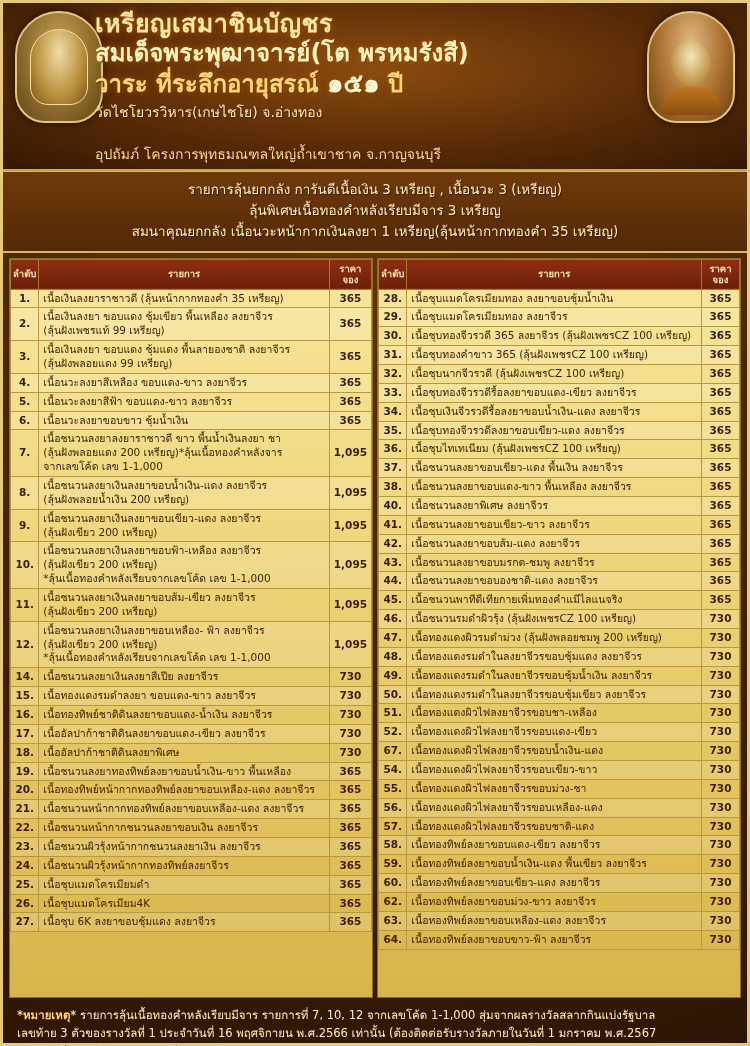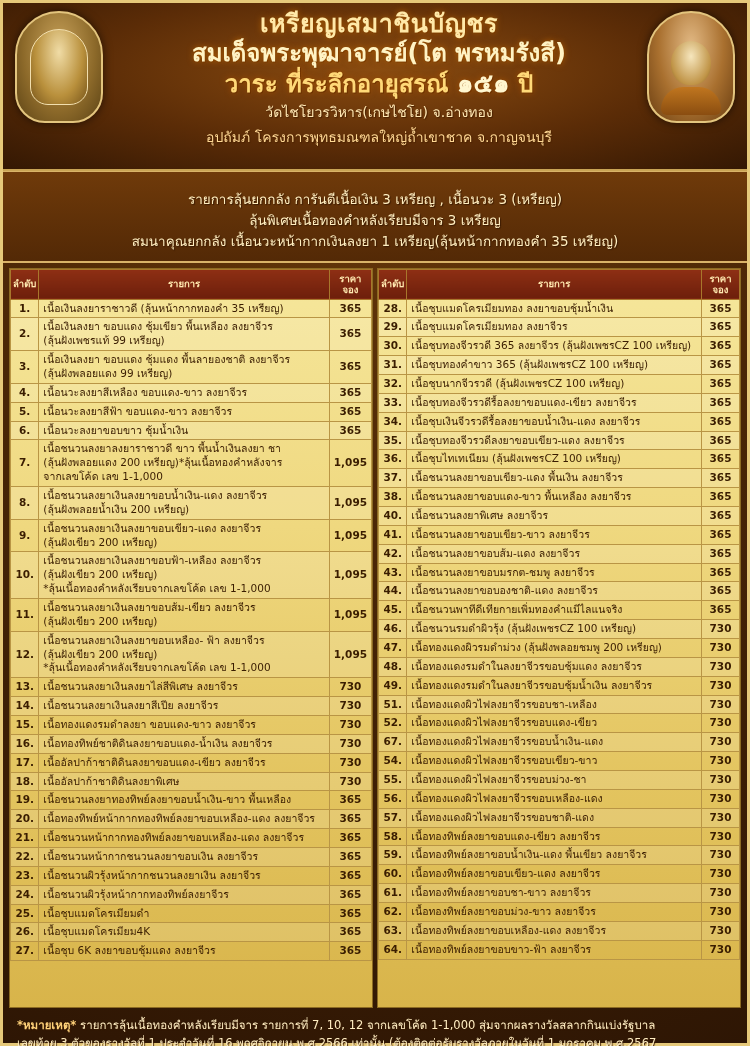--- a/index.html
+++ b/index.html
@@ -57,22 +57,21 @@
     background:radial-gradient(ellipse at 50% 35%, #f6e6bd 0%, #c09447 70%, #7c5a1d 100%);
   }
   .robe {
     position:absolute; left:50%; bottom:6px;
     transform:translateX(-50%);
     width:60px; height:28px;
     border-radius:30px 30px 8px 8px;
     background:linear-gradient(180deg,#c0761f,#8a4d10);
   }
   .header-text {
-    position:absolute; left:104px; right:96px; top:6px;
-    text-align:center;
+    position:absolute; left:92px; right:96px; top:6px;
   }
   .h-line1 {
     font-size:25px; font-weight:bold; color:#ffe9a8;
     text-shadow:0 0 6px #b35f00, 1px 1px 0 #6b3200;
     letter-spacing:.5px;
     line-height:1.18;
   }
   .h-line2 {
     font-size:24px; font-weight:bold; color:#fff3c4;
     text-shadow:0 0 6px #b35f00, 1px 1px 0 #6b3200;
@@ -82,30 +81,30 @@
     font-size:24px; font-weight:bold; color:#ffd978;
     text-shadow:0 0 6px #a34e00, 1px 1px 0 #5f2c00;
     line-height:1.3;
   }
   .h-line3 .num { color:#fff6cf; font-size:26px;margin-top:48px; }
   .h-sub1 {
     margin-top:0;
     font-size:14px; color:#ffe8b4; text-shadow:1px 1px 1px #4a2100;
   }
   .h-sub2 {
-    margin-top:3px;
+    margin-top:20px;
     font-size:14px; color:#ffd894; text-shadow:1px 1px 1px #4a2100;
   }
 
   
   .notice {
     background:linear-gradient(180deg,#6f3a0a 0%, #532906 100%);
     border-top:1px solid #d9b368;
     border-bottom:2px solid #d9b368;
-    padding:17px 10px 9px;
+    padding:7px 10px 9px;
     text-align:center;
   }
   .notice div {
     font-size:13.5px; color:#ffeec0; line-height:1.55;
     text-shadow:1px 1px 1px #3a1a02;
   }
 
   
   .tables {
     display:flex;
@@ -252,25 +251,20 @@
               <td class="no">11.</td>
               <td class="desc">เนื้อชนวนลงยาเงินลงยาขอบส้ม-เขียว ลงยาจีวร<br>(ลุ้นฝังเขียว 200 เหรียญ)</td>
               <td class="price">1,095</td>
             </tr>
             <tr>
               <td class="no">12.</td>
               <td class="desc">เนื้อชนวนลงยาเงินลงยาขอบเหลือง- ฟ้า ลงยาจีวร<br>(ลุ้นฝังเขียว 200 เหรียญ)<br>*ลุ้นเนื้อทองคำหลังเรียบจากเลขโค้ด เลข 1-1,000</td>
               <td class="price">1,095</td>
             </tr>
             <tr>
-              <td class="no">13.</td>
-              <td class="desc">เนื้อชนวนลงยาเงินลงยาไล่สีพิเศษ ลงยาจีวร</td>
-              <td class="price">730</td>
-            </tr>
-            <tr>
               <td class="no">14.</td>
               <td class="desc">เนื้อชนวนลงยาเงินลงยาสีเปีย ลงยาจีวร</td>
               <td class="price">730</td>
             </tr>
             <tr>
               <td class="no">15.</td>
               <td class="desc">เนื้อทองแดงรมดำลงยา ขอบแดง-ขาว ลงยาจีวร</td>
               <td class="price">730</td>
             </tr>
             <tr>
@@ -446,20 +440,25 @@
               <td class="no">48.</td>
               <td class="desc">เนื้อทองแดงรมดำในลงยาจีวรขอบชุ้มแดง ลงยาจีวร</td>
               <td class="price">730</td>
             </tr>
             <tr>
               <td class="no">49.</td>
               <td class="desc">เนื้อทองแดงรมดำในลงยาจีวรขอบชุ้มน้ำเงิน ลงยาจีวร</td>
               <td class="price">730</td>
             </tr>
             <tr>
+              <td class="no">50.</td>
+              <td class="desc">เนื้อทองแดงรมดำในลงยาจีวรขอบชุ้มเขียว ลงยาจีวร</td>
+              <td class="price">730</td>
+            </tr>
+            <tr>
               <td class="no">51.</td>
               <td class="desc">เนื้อทองแดงผิวไฟลงยาจีวรขอบชา-เหลือง</td>
               <td class="price">730</td>
             </tr>
             <tr>
               <td class="no">52.</td>
               <td class="desc">เนื้อทองแดงผิวไฟลงยาจีวรขอบแดง-เขียว</td>
               <td class="price">730</td>
             </tr>
             <tr>
@@ -493,25 +492,20 @@
               <td class="price">730</td>
             </tr>
             <tr>
               <td class="no">59.</td>
               <td class="desc">เนื้อทองทิพย์ลงยาขอบน้ำเงิน-แดง พื้นเขียว ลงยาจีวร</td>
               <td class="price">730</td>
             </tr>
             <tr>
               <td class="no">60.</td>
               <td class="desc">เนื้อทองทิพย์ลงยาขอบเขียว-แดง ลงยาจีวร</td>
-              <td class="price">730</td>
-            </tr>
-            <tr>
-              <td class="no">61.</td>
-              <td class="desc">เนื้อทองทิพย์ลงยาขอบชา-ขาว ลงยาจีวร</td>
               <td class="price">730</td>
             </tr>
             <tr>
               <td class="no">62.</td>
               <td class="desc">เนื้อทองทิพย์ลงยาขอบม่วง-ขาว ลงยาจีวร</td>
               <td class="price">730</td>
             </tr>
             <tr>
               <td class="no">63.</td>
               <td class="desc">เนื้อทองทิพย์ลงยาขอบเหลือง-แดง ลงยาจีวร</td>

